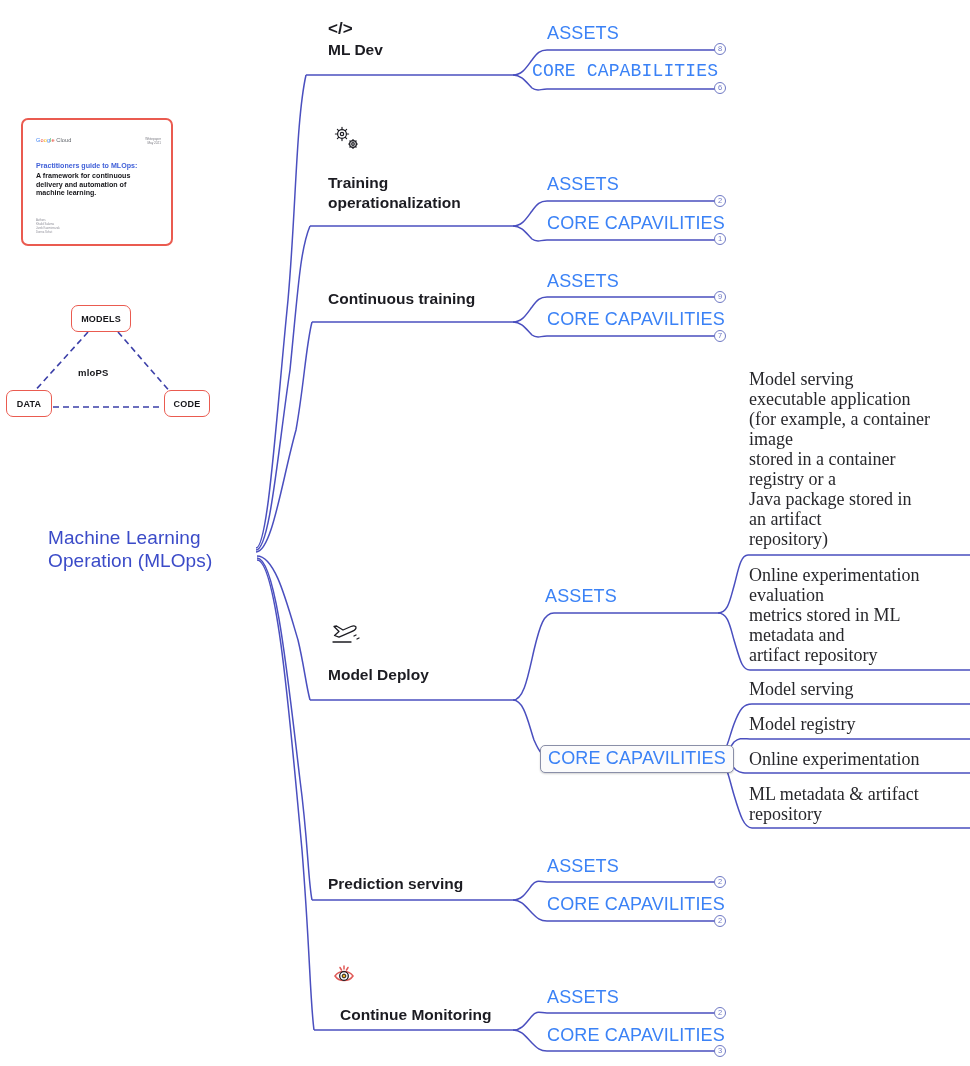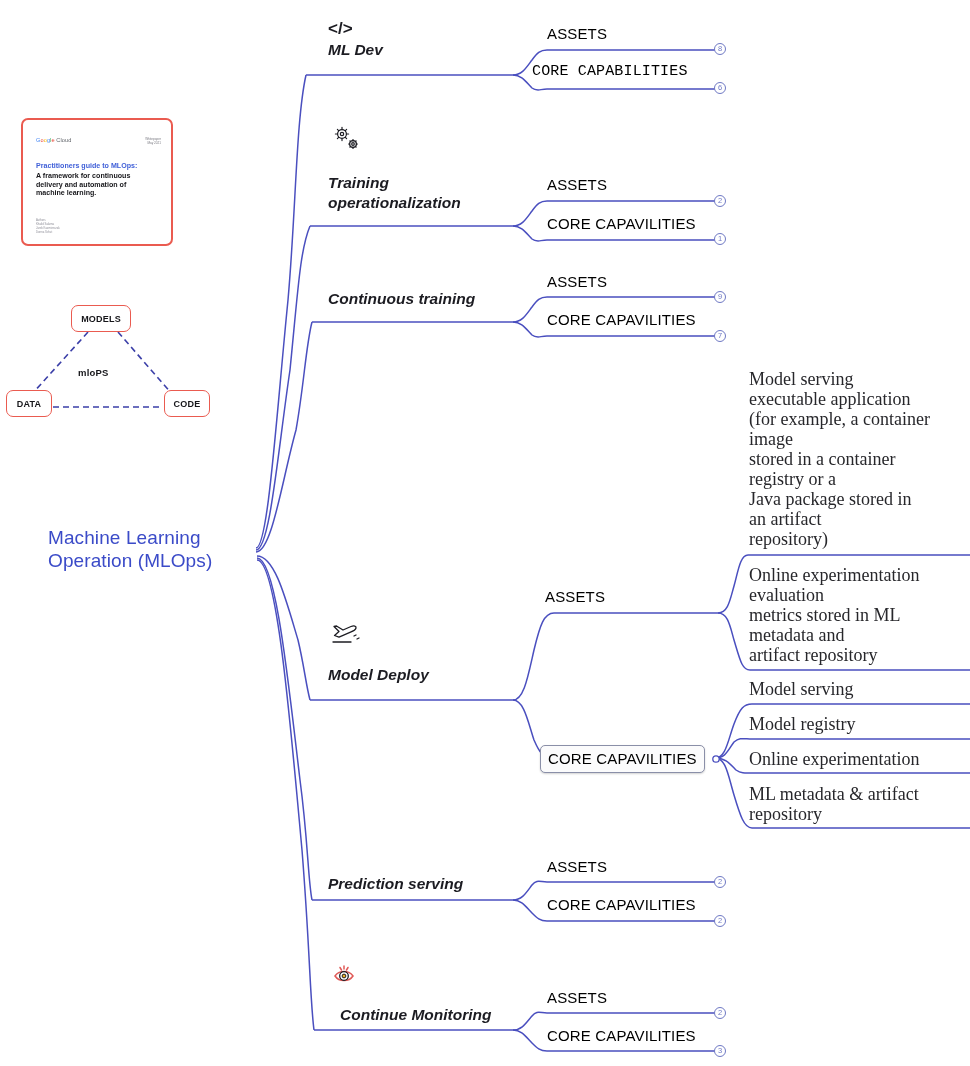--- a/index.html
+++ b/index.html
@@ -37,33 +37,32 @@
   }
 
   
   .branch {
     position: absolute;
     color: #1c1c22;
     font-size: 15.5px;
     font-weight: bold;
     line-height: 20px;
     white-space: pre-line;
-    font-style: italic;
   }
   .branch-icon {
     position: absolute;
     width: 34px;
     height: 30px;
   }
 
   
   .l2 {
     position: absolute;
-    color: #000000;
-    font-size: 15px;
+    color: #3b82f6;
+    font-size: 18px;
     line-height: 19px;
     letter-spacing: 0.15px;
     white-space: nowrap;
   }
   .l2.selected {
     border: 1px solid #8a8fa8;
     border-radius: 5px;
     background: #fbfbfc;
     padding: 3px 7px 4px 7px;
     box-shadow: 0 1px 2px rgba(0,0,0,0.18);

